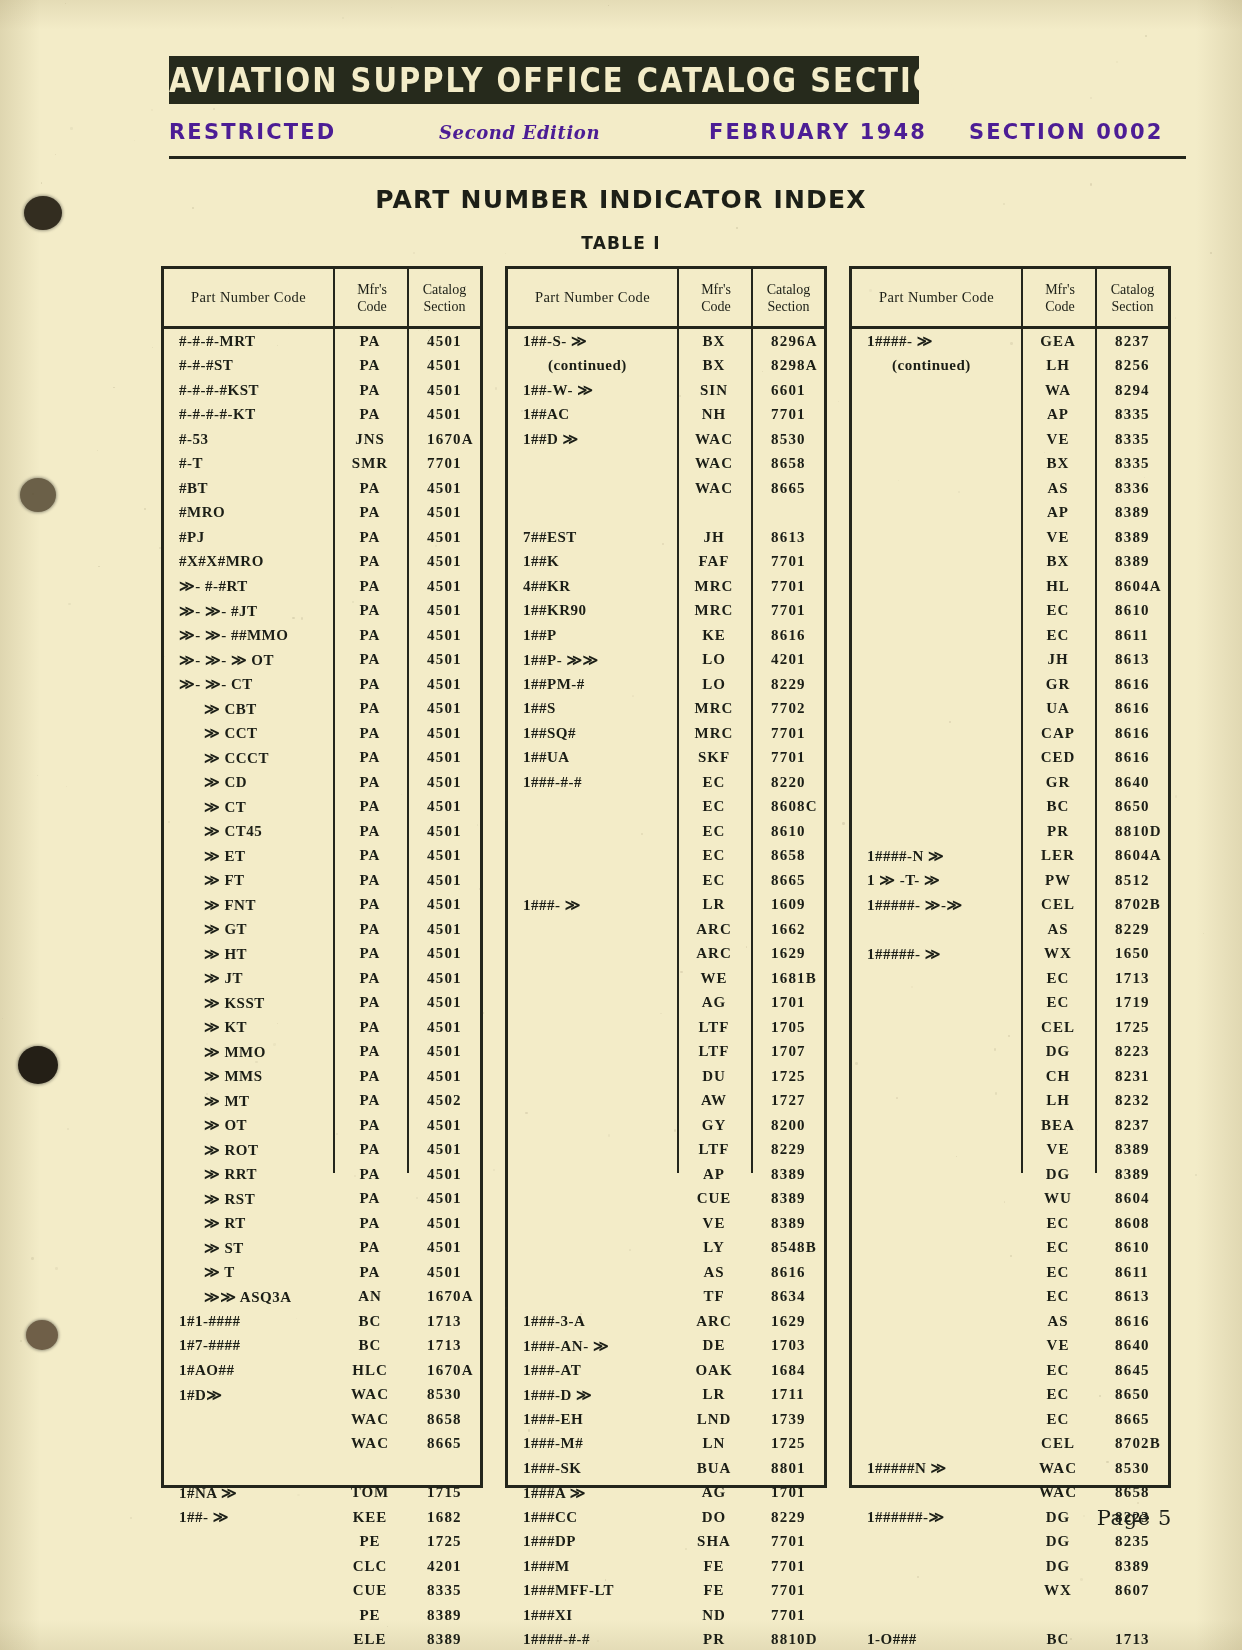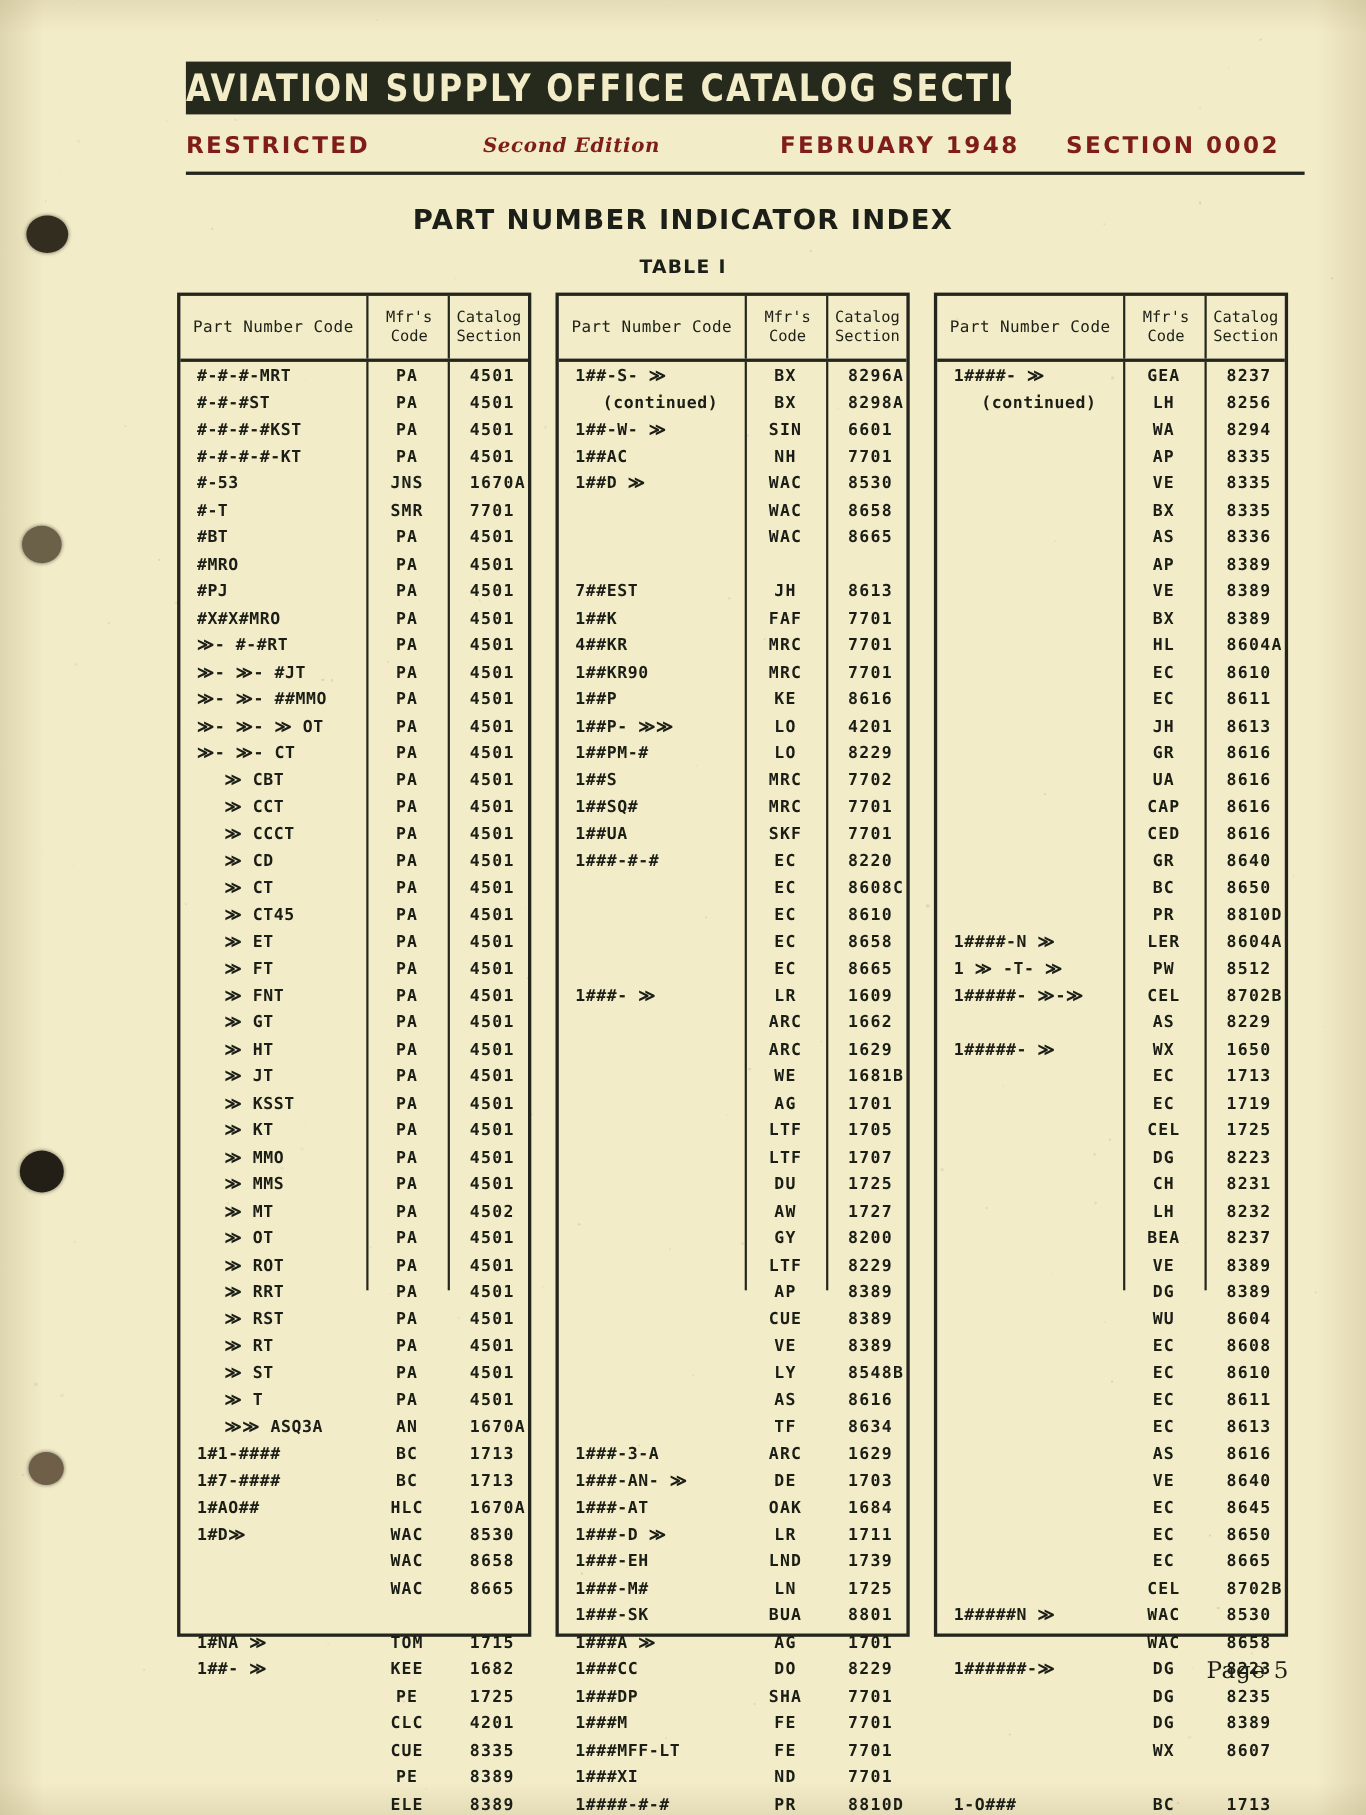--- a/index.html
+++ b/index.html
@@ -47,21 +47,21 @@
   .hdr-right{
     position:absolute;left:928px;top:0px;width:260px;
     font-family:"DejaVu Sans", sans-serif;
     font-weight:bold;font-size:20px;letter-spacing:1.4px;color:#20231a;
     line-height:28px;
   }
   .hdr-right div{white-space:nowrap;}
   .subline{
     position:absolute;left:169px;right:56px;top:66px;height:34px;
     font-family:"DejaVu Sans", sans-serif;
-    font-size:21px;font-weight:bold;letter-spacing:2.2px;color:#7f1d1d;
+    font-size:21px;font-weight:bold;letter-spacing:2.2px;color:#4c1d95;
   }
   .subline .restricted{position:absolute;left:0;top:0;}
   .subline .edition{
     position:absolute;left:270px;top:2px;
     font-family:"DejaVu Serif", serif;
     font-style:italic;font-weight:bold;font-size:18px;letter-spacing:.6px;
   }
   .subline .date{position:absolute;left:540px;top:0;}
   .subline .section{position:absolute;left:800px;top:0;}
   .rule{
@@ -81,20 +81,21 @@
     font-weight:bold;font-size:17px;letter-spacing:1.2px;color:#1c1f17;
   }
 
   
   .cols{position:absolute;left:0;top:266px;right:0;height:1222px;}
   .tbl{
     position:absolute;top:0;width:322px;height:1222px;
     border:3px solid #23261c;
     box-sizing:border-box;
     background:transparent;
+    font-family:Liberation Serif, serif;
   }
   .tbl.c1{left:161px;}
   .tbl.c2{left:505px;}
   .tbl.c3{left:849px;}
 
   .thead{
     position:relative;height:60px;
     border-bottom:3px solid #23261c;
     box-sizing:border-box;
   }

